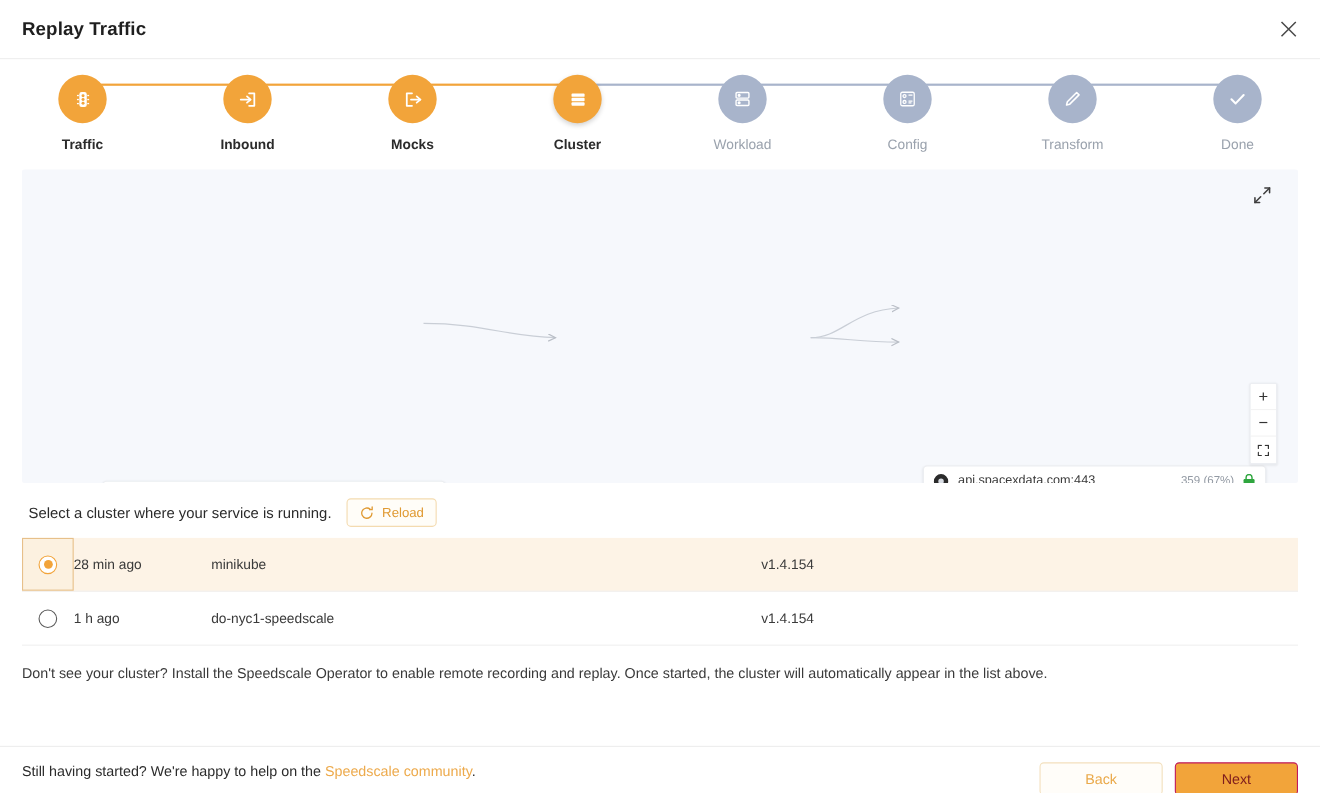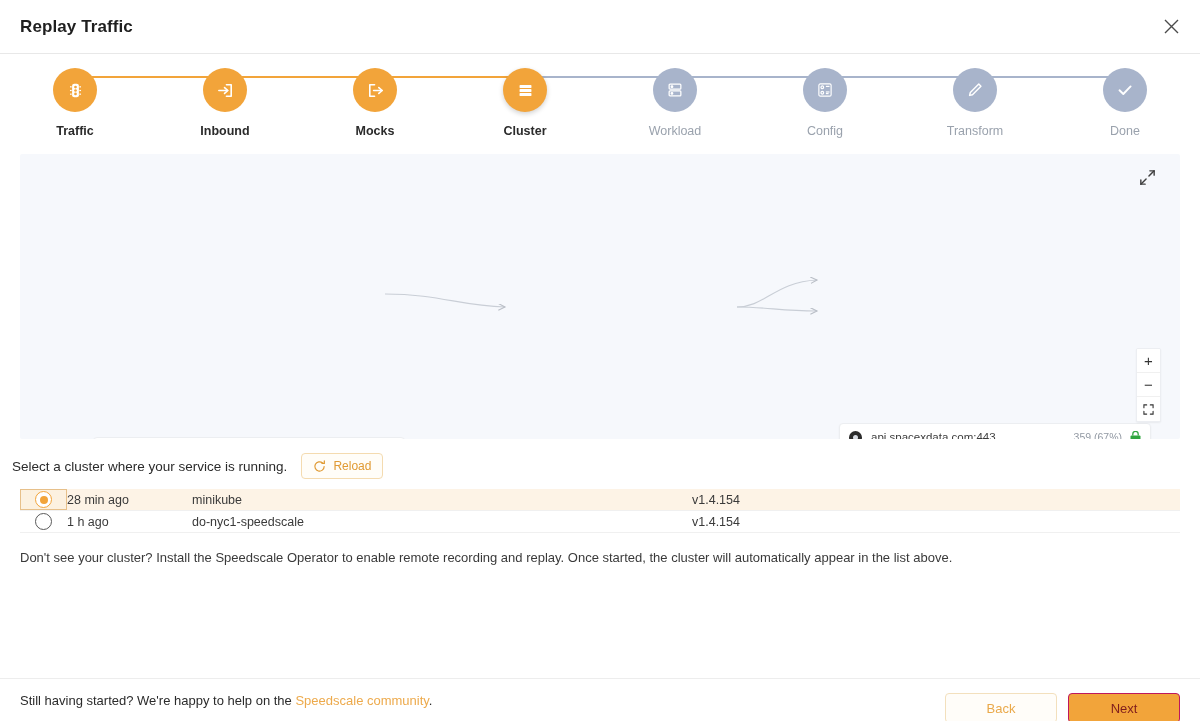--- a/index.html
+++ b/index.html
@@ -174,21 +174,21 @@
   .lock-badge {
     width: 11px; height: 12px;
     flex: 0 0 11px;
     display: flex; align-items: center; justify-content: center;
   }
 
   
   .select-row {
     display: flex;
     align-items: center;
-    padding: 14px 20px 10px 12px;
+    padding: 14px 20px 10px 26px;
     gap: 14px;
   }
   .select-text { font-size: 13.5px; color: #2b2b2b; }
   .reload-btn {
     display: inline-flex;
     align-items: center;
     gap: 7px;
     border: 1px solid #f4dbb0;
     background: #fffdf8;
     color: #e09a33;
@@ -204,21 +204,21 @@
     display: flex;
     background: #f7f9fc;
     border-top: 1px solid #ececec;
     border-bottom: 1px solid #ececec;
     height: 33px;
     align-items: center;
   }
   .row {
     display: flex;
     align-items: center;
-    height: 22px;
+    height: 49px;
     border-bottom: 1px solid #f0f0f0;
     cursor: pointer;
   }
   .row.selected { background: #fdf3e6; }
   .c-radio {
     width: 47px;
     display: flex; align-items: center; justify-content: center;
     align-self: stretch;
   }
   .row.selected .c-radio {

